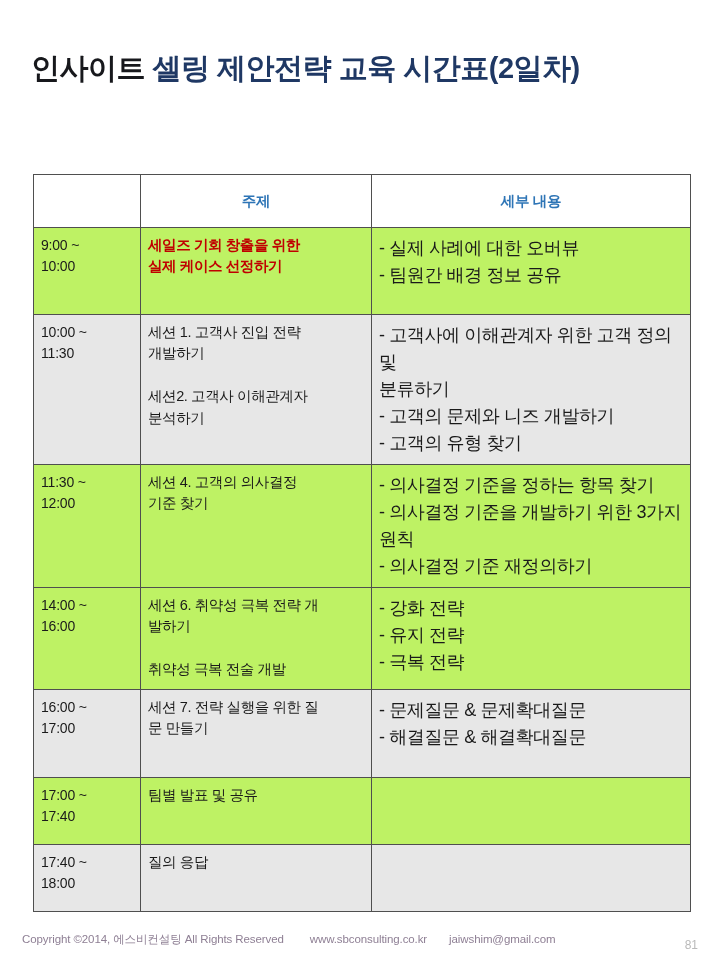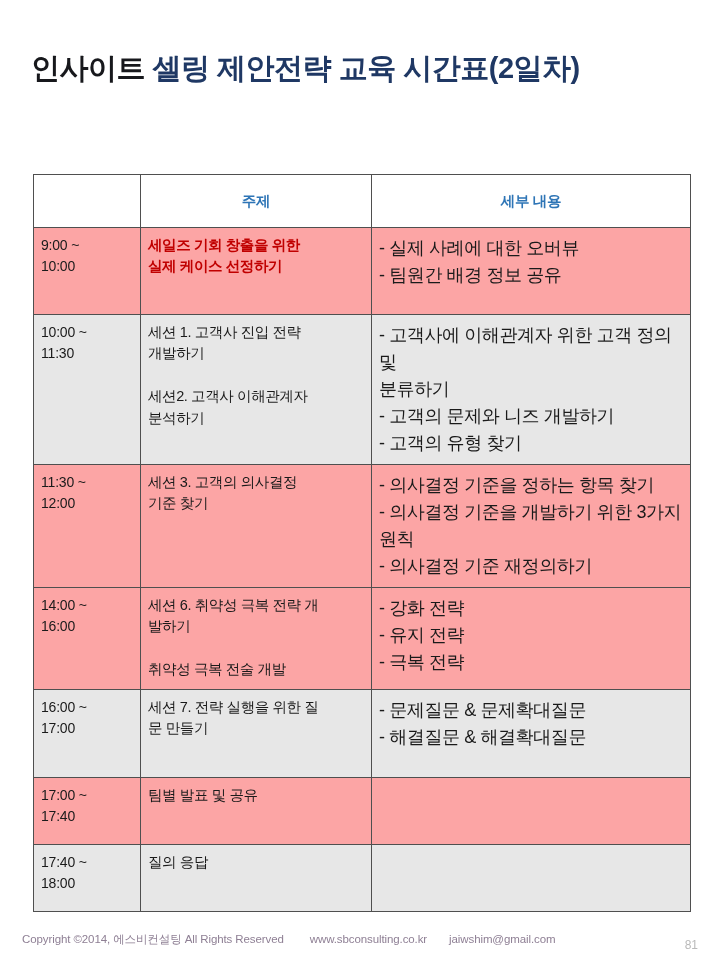--- a/index.html
+++ b/index.html
@@ -85,21 +85,21 @@
     font-size: 18px;
     color: #1a1a1a;
     line-height: 1.5;
     padding: 10px 8px 10px 9px;
     letter-spacing: -0.4px;
     white-space: pre-line;
   }
 
   
   tr.shaded > td { background: #e7e7e7; }
-  tr.plain  > td { background: #fca5a5; margin-left: 24px; }
+  tr.plain  > td { background: #bef264; margin-left: 24px; }
 
   
   .cell-topic.accent {
     color: #c00000;
     font-weight: bold;
   }
 
   
   tr.r0 > td { height: 72px; }
   tr.r1 > td { height: 118px; }
@@ -170,21 +170,21 @@
 세션2. 고객사 이해관계자
 분석하기</td>
         <td class="cell-detail">- 고객사에 이해관계자 위한 고객 정의 및
 분류하기
 - 고객의 문제와 니즈 개발하기
 - 고객의 유형 찾기</td>
       </tr>
       <tr class="r2 plain">
         <td class="cell-time"> 11:30 ~
 12:00</td>
-        <td class="cell-topic">세션 3. 고객의 의사결정
+        <td class="cell-topic">세션 4. 고객의 의사결정
 기준 찾기</td>
         <td class="cell-detail">- 의사결정 기준을 정하는 항목 찾기
 - 의사결정 기준을 개발하기 위한 3가지 원칙
 - 의사결정 기준 재정의하기</td>
       </tr>
       <tr class="r4 plain">
         <td class="cell-time"> 14:00 ~
 16:00</td>
         <td class="cell-topic">세션 6. 취약성 극복 전략 개
 발하기

